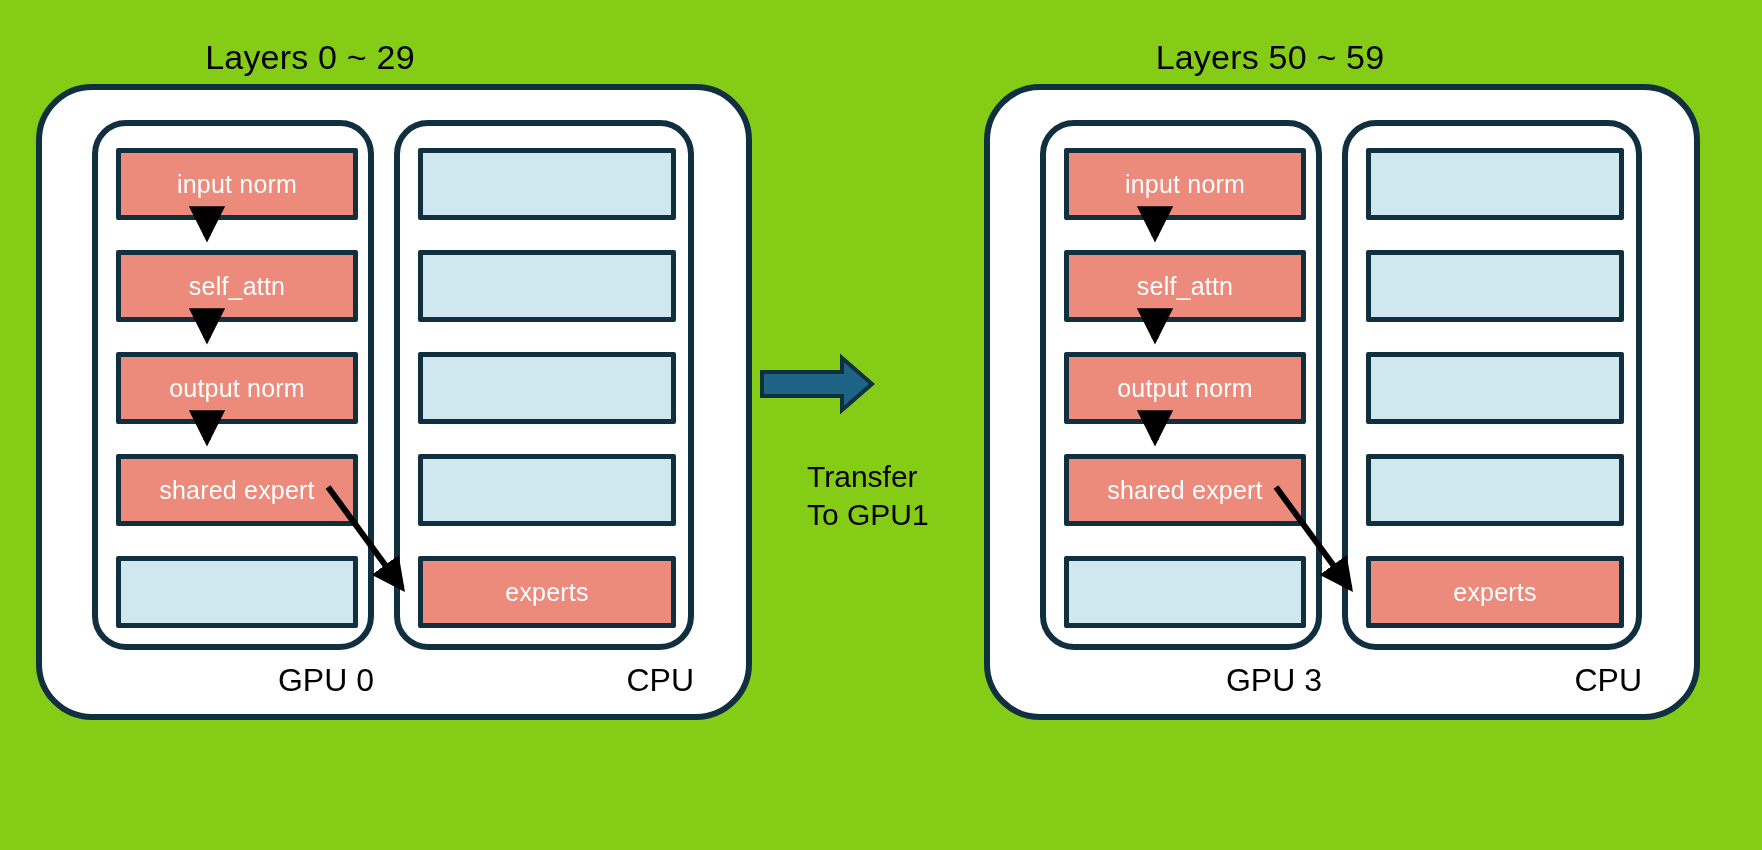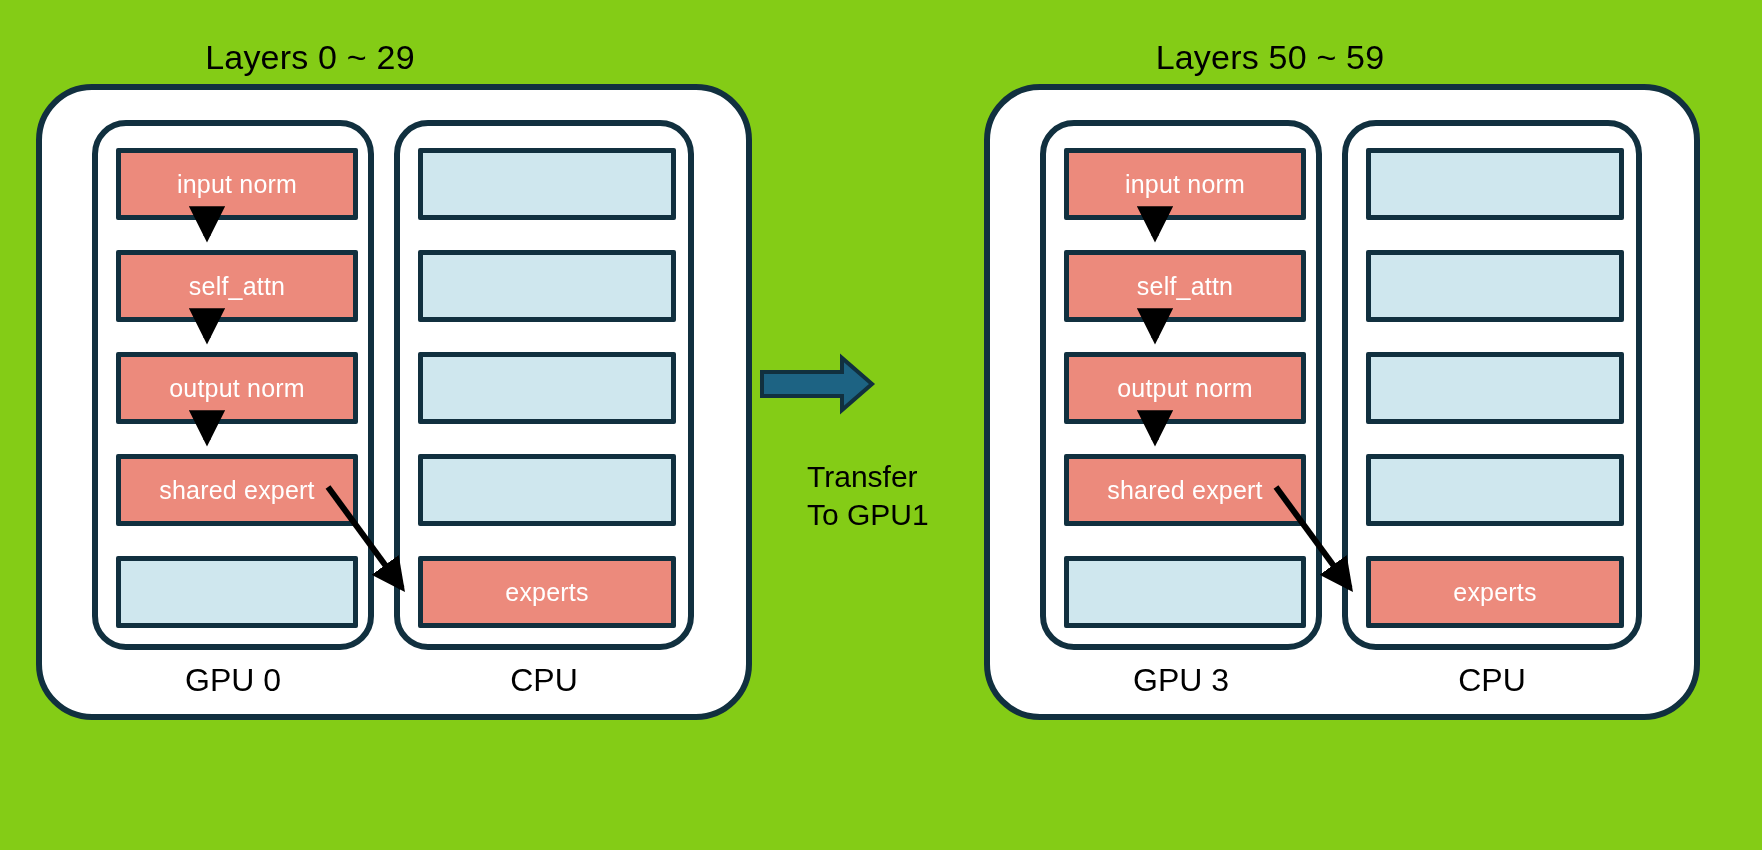--- a/index.html
+++ b/index.html
@@ -61,21 +61,21 @@
     font-family: "Liberation Sans", sans-serif;
   }
   .block.red  { background: #ec8a7c; }
   .block.blue { background: #cfe7ee; }
 
   
   .unit-label {
     position: absolute;
     font-size: 32px;
     color: #000000;
-    text-align: center;
+    text-align: right;
     white-space: nowrap;
     font-family: "Liberation Sans", sans-serif;
   }
 
   
   .transfer-caption {
     position: absolute;
     font-size: 30px;
     color: #000000;
     line-height: 1.28;

